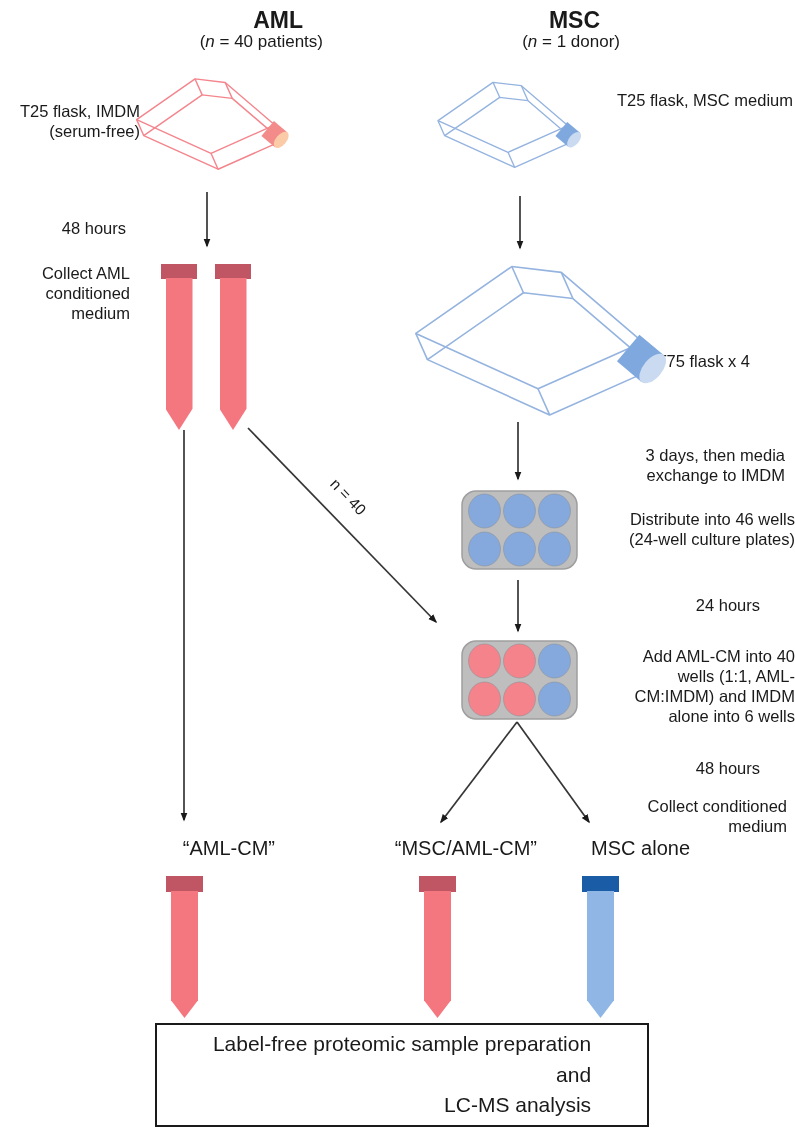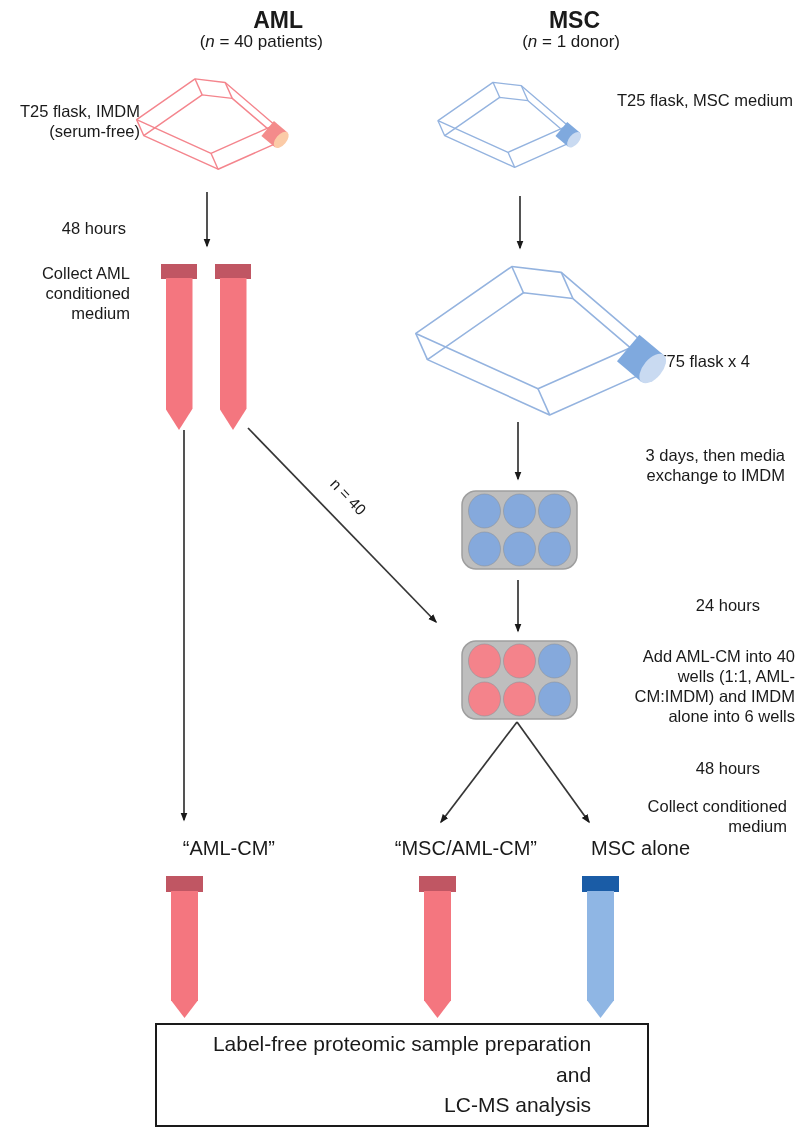--- a/index.html
+++ b/index.html
@@ -51,20 +51,22 @@
 (serum-free)</div>
   <div class="lbl" style="left:6px;top:218px;width:120px;">48 hours</div>
   <div class="lbl" style="left:10px;top:263px;width:120px;">Collect AML
 conditioned
 medium</div>
 
   <div class="lbl" style="left:608px;top:90px;width:185px;">T25 flask, MSC medium</div>
   <div class="lbl" style="left:640px;top:335px;width:110px;margin-top:16px;">T75 flask x 4</div>
   <div class="lbl" style="left:615px;top:445px;width:170px;">3 days, then media
 exchange to IMDM</div>
+  <div class="lbl" style="left:608px;top:509px;width:187px;">Distribute into 46 wells
+(24-well culture plates)</div>
   <div class="lbl" style="left:640px;top:595px;width:120px;">24 hours</div>
   <div class="lbl" style="left:608px;top:646px;width:187px;">Add AML-CM into 40
 wells (1:1, AML-
 CM:IMDM) and IMDM
 alone into 6 wells</div>
   <div class="lbl" style="left:640px;top:758px;width:120px;">48 hours</div>
   <div class="lbl" style="left:615px;top:796px;width:172px;">Collect conditioned
 medium</div>
 
   <div class="n40">n = 40</div>

